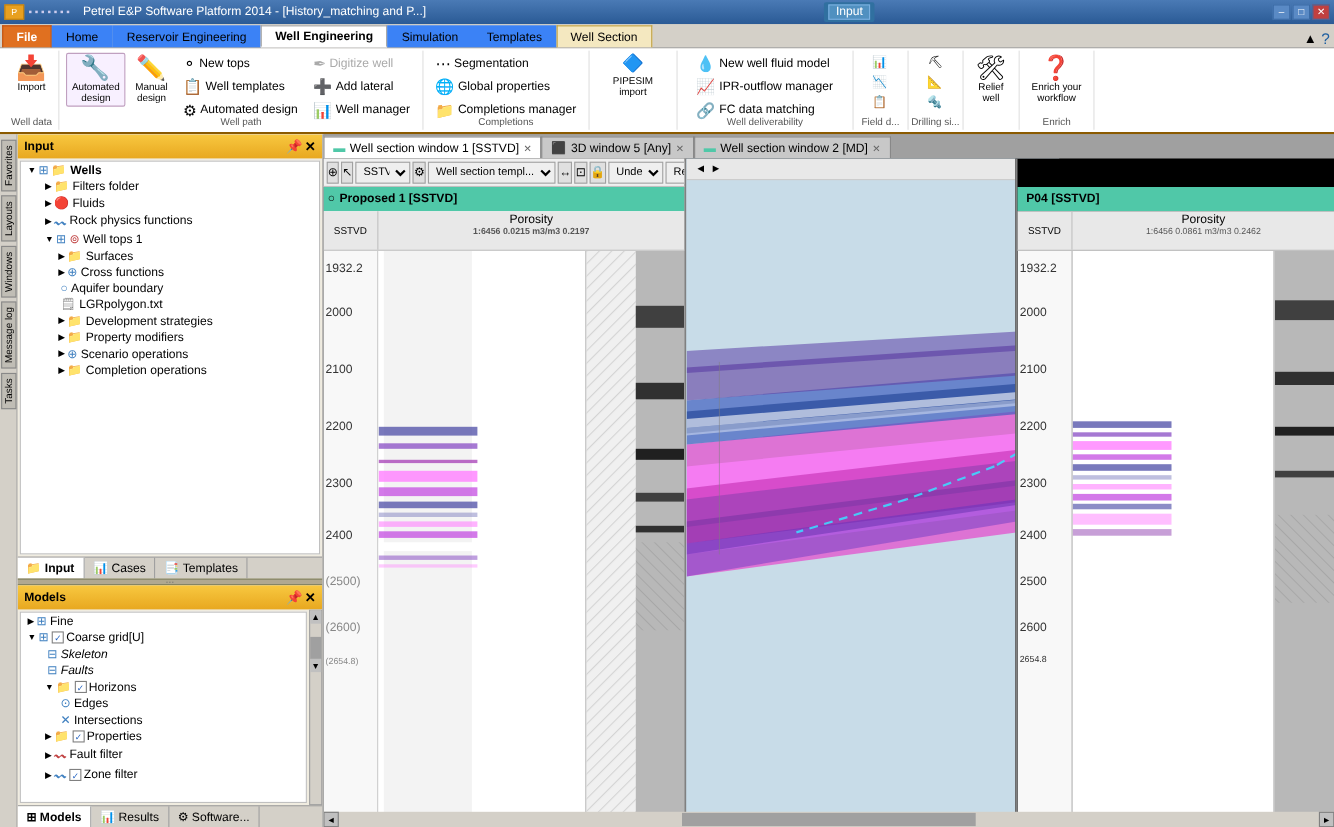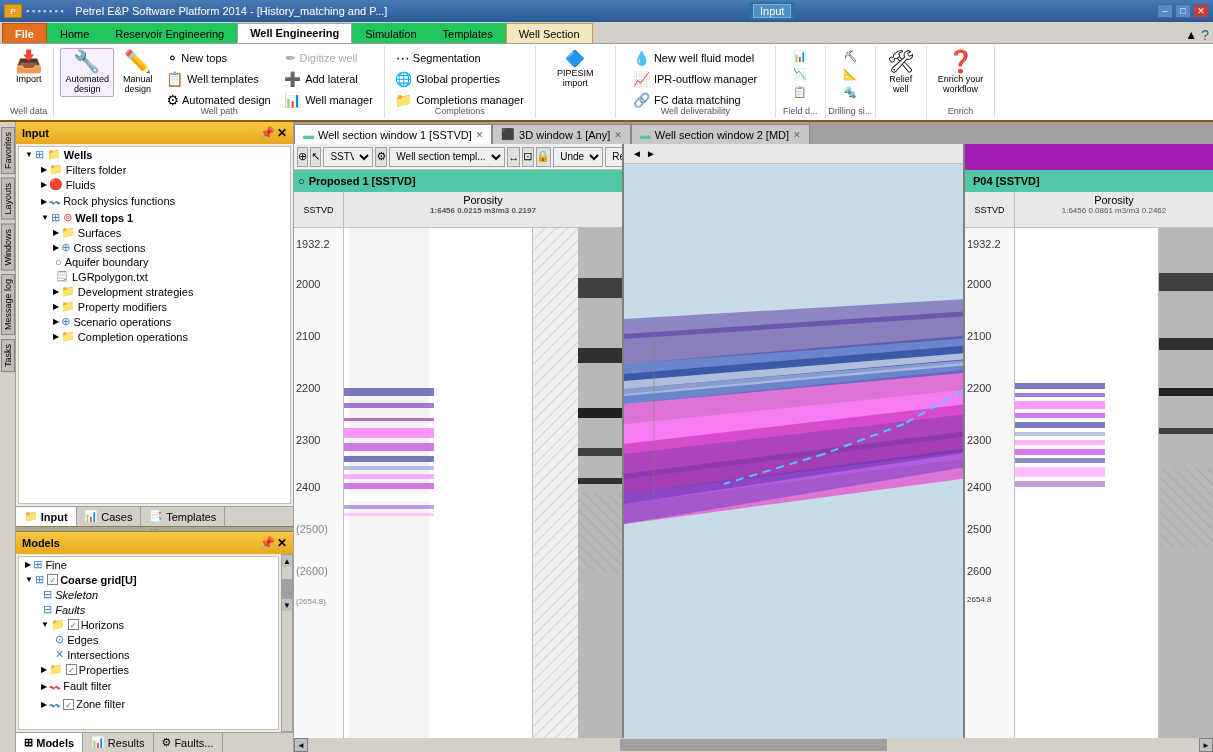--- a/index.html
+++ b/index.html
@@ -26,21 +26,21 @@
     .ribbon-tabs {
       background: #d4d0c8;
       height: 22px;
       display: flex;
       align-items: flex-end;
       padding-left: 2px;
       border-bottom: 1px solid #a0a0a0;
     }
     .ribbon-tab {
       padding: 3px 12px;
-      background: #22c55e;
+      background: #3b82f6;
       border: 1px solid transparent;
       border-bottom: none;
       cursor: pointer;
       font-size: 11px;
       height: 20px;
       display: flex;
       align-items: center;
     }
     .ribbon-tab.active {
       background: white;
@@ -506,33 +506,33 @@
           <span class="tree-indent" style="width:20px;"></span>
           <span class="tree-arrow">▶</span>
           <span class="tree-icon" style="color:#4080c0;">〰</span>
           <span>Rock physics functions</span>
         </div>
         <div class="tree-item">
           <span class="tree-indent" style="width:20px;"></span>
           <span class="tree-arrow">▼</span>
           <span class="tree-icon icon-grid" style="color:#4080c0;">⊞</span>
           <span class="tree-icon" style="color:#c04040;">⊚</span>
-          <span style="font-weight:bold;">Well tops 1</span>
+          <span style="font-weight:normal;">Well tops 1</span>
         </div>
         <div class="tree-item">
           <span class="tree-indent" style="width:32px;"></span>
           <span class="tree-arrow">▶</span>
           <span class="tree-icon" style="color:#f0c040;">📁</span>
           <span>Surfaces</span>
         </div>
         <div class="tree-item">
           <span class="tree-indent" style="width:32px;"></span>
           <span class="tree-arrow">▶</span>
           <span class="tree-icon" style="color:#4080c0;">⊕</span>
-          <span>Cross sections</span>
+          <span>Cross functions</span>
         </div>
         <div class="tree-item">
           <span class="tree-indent" style="width:32px;"></span>
           <span class="tree-arrow"> </span>
           <span class="tree-icon" style="color:#4080c0;">○</span>
           <span>Aquifer boundary</span>
         </div>
         <div class="tree-item">
           <span class="tree-indent" style="width:32px;"></span>
           <span class="tree-arrow"> </span>
@@ -599,21 +599,21 @@
             <span class="tree-indent" style="width:4px;"></span>
             <span class="tree-arrow">▶</span>
             <span class="tree-icon" style="color:#4080c0;">⊞</span>
             <span>Fine</span>
           </div>
           <div class="tree-item">
             <span class="tree-indent" style="width:4px;"></span>
             <span class="tree-arrow">▼</span>
             <span class="tree-icon" style="color:#4080c0;">⊞</span>
             <span class="checkbox checked"></span>
-            <span style="font-weight:bold;">Coarse grid[U]</span>
+            <span style="font-weight:normal;">Coarse grid[U]</span>
           </div>
           <div class="tree-item">
             <span class="tree-indent" style="width:20px;"></span>
             <span class="tree-arrow"> </span>
             <span class="tree-icon" style="color:#4080c0;">⊟</span>
             <span style="font-style:italic;">Skeleton</span>
           </div>
           <div class="tree-item">
             <span class="tree-indent" style="width:20px;"></span>
             <span class="tree-arrow"> </span>
@@ -672,38 +672,38 @@
         <div class="bottom-tab active">
           <span>⊞</span>
           <span>Models</span>
         </div>
         <div class="bottom-tab">
           <span>📊</span>
           <span>Results</span>
         </div>
         <div class="bottom-tab">
           <span>⚙</span>
-          <span>Faults...</span>
+          <span>Software...</span>
         </div>
       </div>
     </div>
 
   </div>
 
   <div class="content-area">
 
     <div class="doc-tabs">
       <div class="doc-tab active">
         <span style="color:#50c8a8;">▬</span>
         <span>Well section window 1 [SSTVD]</span>
         <span class="close-x">✕</span>
       </div>
       <div class="doc-tab">
         <span style="color:#4080c0;">⬛</span>
-        <span>3D window 1 [Any]</span>
+        <span>3D window 5 [Any]</span>
         <span class="close-x">✕</span>
       </div>
       <div class="doc-tab">
         <span style="color:#50c8a8;">▬</span>
         <span>Well section window 2 [MD]</span>
         <span class="close-x">✕</span>
       </div>
     </div>
 
     <div class="windows-area">
@@ -830,21 +830,21 @@
             <line x1="610" y1="0" x2="350" y2="220" stroke="#40d8ff" stroke-width="2" stroke-dasharray="8,6" opacity="0.9"></line>
             <line x1="350" y1="220" x2="280" y2="260" stroke="#40d8ff" stroke-width="2" stroke-dasharray="8,6" opacity="0.9"></line>
             <line x1="280" y1="260" x2="200" y2="290" stroke="#40d8ff" stroke-width="2" stroke-dasharray="8,6" opacity="0.9"></line>
             <line x1="200" y1="290" x2="100" y2="320" stroke="#40d8ff" stroke-width="2" stroke-dasharray="8,6" opacity="0.9"></line>
 
             <line x1="30" y1="165" x2="30" y2="340" stroke="#808080" stroke-width="0.5"></line>
           </svg>
         </div>
       </div>
 
-      <div style="position:absolute; right:0; top:0; width:250px; bottom:0; background:#a21caf; display:flex; flex-direction:column; border-left:2px solid #808080;">
+      <div style="position:absolute; right:0; top:0; width:290px; bottom:0; background:#000000; display:flex; flex-direction:column; border-left:2px solid #808080;">
 
         <div style="background:#50c8a8; display:flex; align-items:center; padding:0 4px; height:22px; font-weight:bold; font-size:11px; margin-top:26px;">
           <span style="margin-right:4px;"></span>
           <span>P04 [SSTVD]</span>
         </div>
 
         <div style="display:flex; background:#e8e8e8; border-bottom:1px solid #c0c0c0; height:36px;">
           <div style="width:50px; border-right:1px solid #c0c0c0; font-size:9px; text-align:center; display:flex; align-items:center; justify-content:center; padding:2px;">SSTVD</div>
           <div style="flex:1; font-size:9px; text-align:center; padding:2px;">
             <div>Porosity</div>

